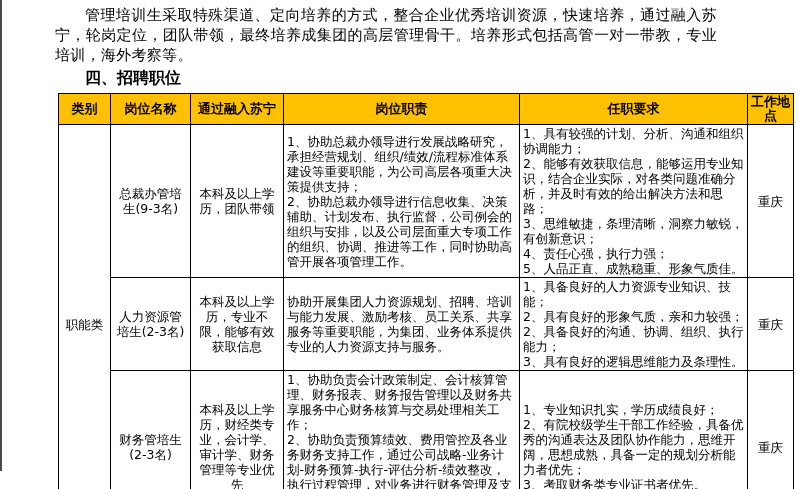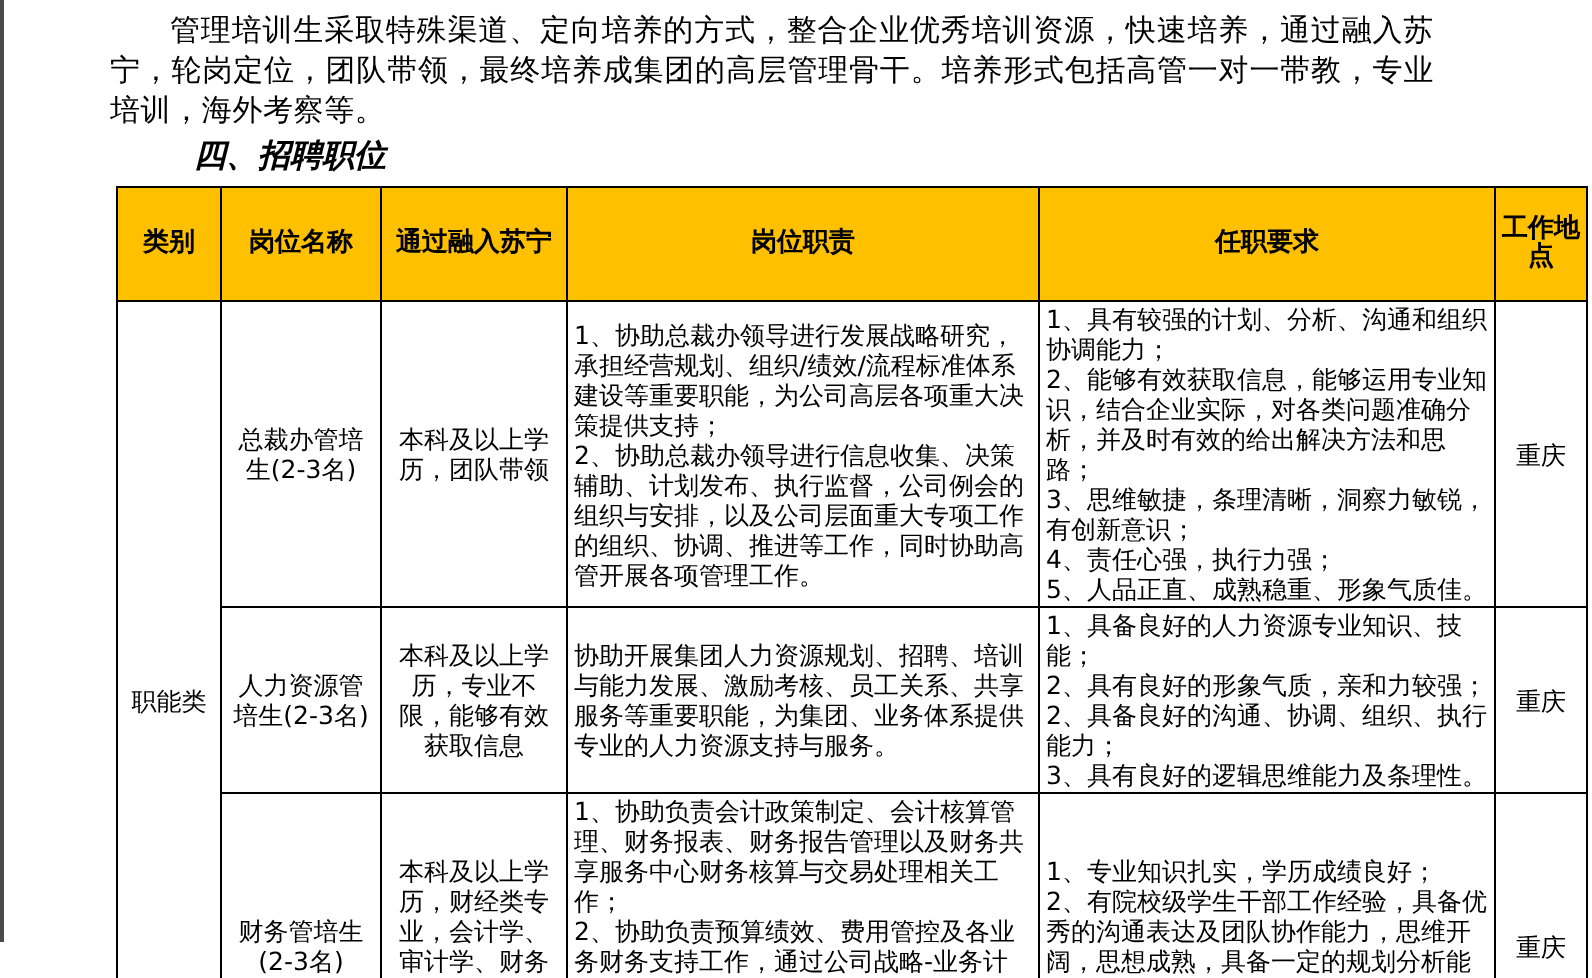--- a/index.html
+++ b/index.html
@@ -24,22 +24,21 @@
     width: 662px;
     font-size: 15px;
     line-height: 20px;
     text-indent: 2em;
     text-align: justify;
     letter-spacing: 0.3px;
   }
   .section-heading {
     font-size: 16px;
     font-weight: bold;
-    margin: 3px 0 4px 42px;
-    font-style: italic;
+    margin: 3px 0 4px 30px;
   }
   table.recruit {
     border-collapse: collapse;
     table-layout: fixed;
     margin-left: 3px;
     width: 735px;
   }
   table.recruit col.c-category { width: 52px; }
   table.recruit col.c-position { width: 80px; }
   table.recruit col.c-education { width: 93px; }
@@ -49,21 +48,21 @@
   table.recruit th, table.recruit td {
     border: 1px solid #000;
     vertical-align: middle;
   }
   table.recruit thead th {
     font-size: 13px;
     font-weight: bold;
     text-align: center;
     height: 30px;
     line-height: 14px;
-    padding: 14px 2px;
+    padding: 1px 2px;
   }
   table.recruit td {
     font-size: 12.5px;
     line-height: 15px;
   }
   td.center-cell {
     text-align: center;
     padding: 1px 4px;
   }
   td.text-cell {
@@ -102,21 +101,21 @@
         <th>岗位名称</th>
         <th>通过融入苏宁</th>
         <th>岗位职责</th>
         <th>任职要求</th>
         <th>工作地点</th>
       </tr>
     </thead>
     <tbody>
       <tr class="row-1">
         <td class="center-cell" rowspan="3">职能类</td>
-        <td class="center-cell">总裁办管培生(2-3名)</td>
+        <td class="center-cell">总裁办管培生(9-3名)</td>
         <td class="center-cell">本科及以上学历，团队带领</td>
         <td class="text-cell">1、协助总裁办领导进行发展战略研究，承担经营规划、组织/绩效/流程标准体系建设等重要职能，为公司高层各项重大决策提供支持；
 2、协助总裁办领导进行信息收集、决策辅助、计划发布、执行监督，公司例会的组织与安排，以及公司层面重大专项工作的组织、协调、推进等工作，同时协助高管开展各项管理工作。</td>
         <td class="text-cell">1、具有较强的计划、分析、沟通和组织协调能力；
 2、能够有效获取信息，能够运用专业知识，结合企业实际，对各类问题准确分析，并及时有效的给出解决方法和思路；
 3、思维敏捷，条理清晰，洞察力敏锐，有创新意识；
 4、责任心强，执行力强；
 5、人品正直、成熟稳重、形象气质佳。</td>
         <td class="center-cell">重庆</td>
       </tr>

